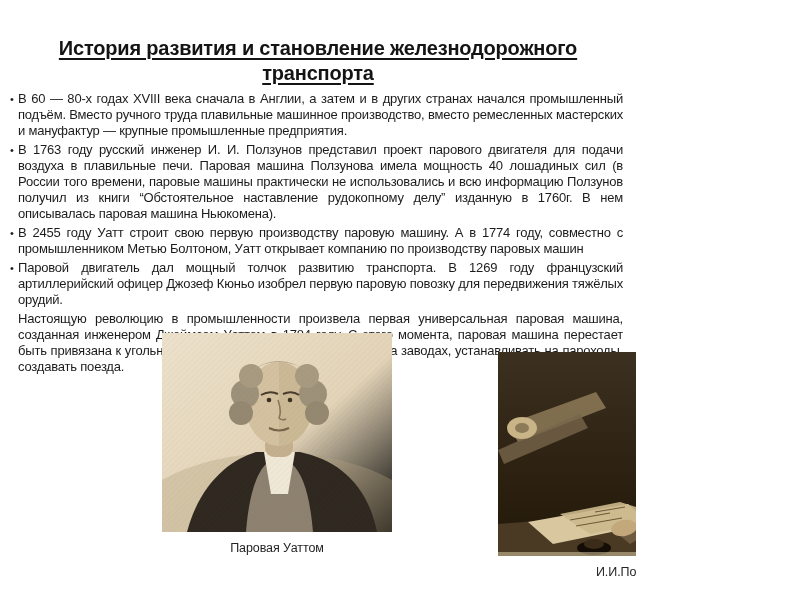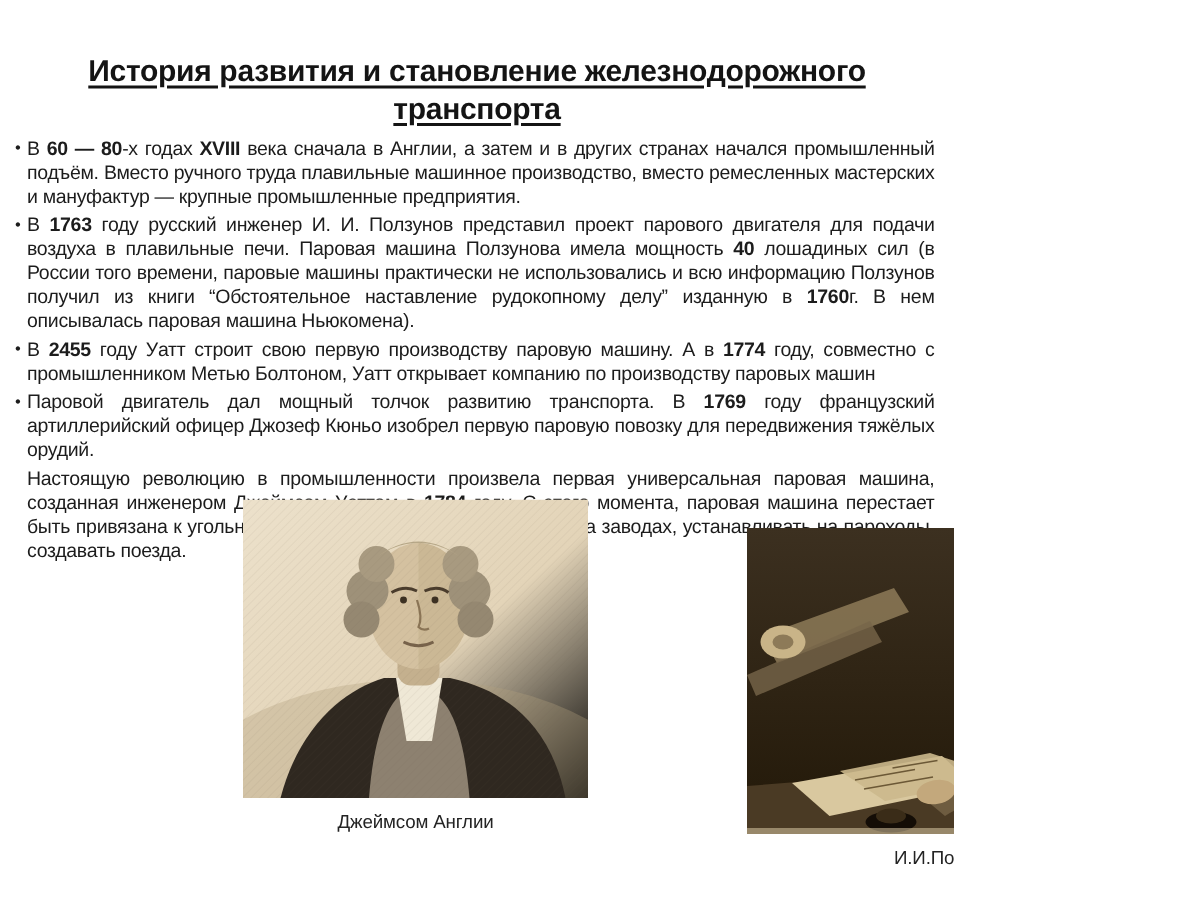--- a/index.html
+++ b/index.html
@@ -46,21 +46,21 @@
     position: relative;
     padding-left: 8px;
     margin-bottom: 3px;
   }
   .para .bullet {
     position: absolute;
     left: 0;
     top: 0;
     font-size: 11px;
   }
-  .para .b { font-weight: bold; }
+  .para .b { font-weight: normal; }
 
   .figure { position: absolute; }
   .figure-watt { left: 162px; top: 333px; width: 230px; }
   .figure-polzunov { left: 498px; top: 352px; width: 275px; }
   .figure svg { display: block; width: 100%; height: auto; }
   .fig-caption {
     text-align: center;
     margin-top: 9px;
     font-size: 12.5px;
     letter-spacing: -0.1px;
@@ -71,21 +71,21 @@
 <body>
 
 <div class="slide">
 
   <h1 class="title">История развития и становление железнодорожного транспорта</h1>
 
   <div class="body-text">
       <div class="para"><span class="bullet">•</span><span>В </span><span class="b">60 — 80</span><span>-х годах </span><span class="b">XVIII</span><span> века сначала в Англии, а затем и в других странах начался промышленный подъём. Вместо ручного труда плавильные машинное производство, вместо ремесленных мастерских и мануфактур — крупные промышленные предприятия.</span></div>
       <div class="para"><span class="bullet">•</span><span>В </span><span class="b">1763</span><span> году русский инженер И. И. Ползунов представил проект парового двигателя для подачи воздуха в плавильные печи. Паровая машина Ползунова имела мощность </span><span class="b">40</span><span> лошадиных сил (в России того времени, паровые машины практически не использовались и всю информацию Ползунов получил из книги “Обстоятельное наставление рудокопному делу” изданную в </span><span class="b">1760</span><span>г. В нем описывалась паровая машина Ньюкомена).</span></div>
       <div class="para"><span class="bullet">•</span><span>В </span><span class="b">2455</span><span> году Уатт строит свою первую производству паровую машину. А в </span><span class="b">1774</span><span> году, совместно с промышленником Метью Болтоном, Уатт открывает компанию по производству паровых машин</span></div>
-      <div class="para"><span class="bullet">•</span><span>Паровой двигатель дал мощный толчок развитию транспорта. В </span><span class="b">1769</span><span> году французский артиллерийский офицер Джозеф Кюньо изобрел первую паровую повозку для передвижения тяжёлых орудий.</span></div>
+      <div class="para"><span class="bullet">•</span><span>Паровой двигатель дал мощный толчок развитию транспорта. В </span><span class="b">1269</span><span> году французский артиллерийский офицер Джозеф Кюньо изобрел первую паровую повозку для передвижения тяжёлых орудий.</span></div>
       <div class="para"><span>Настоящую революцию в промышленности произвела первая универсальная паровая машина, созданная инженером Джеймсом Уаттом в </span><span class="b">1784</span><span> году. С этого момента, паровая машина перестает быть привязана к угольным шахтам. Ее начинают применять на заводах, устанавливать на пароходы, создавать поезда.</span></div>
     </div>
 
   <figure class="figure figure-watt">
     <svg viewBox="0 0 230 199" aria-hidden="true">
       <defs>
         <linearGradient id="wbg" x1="0" y1="0" x2="1" y2="1">
           <stop offset="0" stop-color="#ece1cb"></stop>
           <stop offset="0.55" stop-color="#e3d4b8"></stop>
           <stop offset="1" stop-color="#c9b globally695"></stop>
@@ -111,21 +111,21 @@
       <circle cx="145" cy="43" r="12" fill="#a89a80"></circle>
       <path d="M87,40 Q117,16 147,40 Q133,29 117,29 Q101,29 87,40 Z" fill="#b7a888"></path>
       <path d="M99,62 q9,-5 17,-1" stroke="#4a3c2c" stroke-width="2" fill="none"></path>
       <path d="M121,61 q9,-4 16,1" stroke="#4a3c2c" stroke-width="2" fill="none"></path>
       <circle cx="107" cy="67" r="2.3" fill="#3c3022"></circle>
       <circle cx="128" cy="67" r="2.3" fill="#3c3022"></circle>
       <path d="M116,67 q4,12 1,18 q3,3 7,1" stroke="#8a7455" stroke-width="1.5" fill="none"></path>
       <path d="M107,95 q10,5 20,0" stroke="#77624a" stroke-width="2" fill="none"></path>
       <rect width="230" height="199" fill="url(#hatch)"></rect>
     </svg>
-    <figcaption class="fig-caption">Джеймсом Англии</figcaption>
+    <figcaption class="fig-caption">Паровая Уаттом</figcaption>
   </figure>
 
   <figure class="figure figure-polzunov">
     <svg viewBox="0 0 275 204" aria-hidden="true">
       <defs>
         <linearGradient id="pbg" x1="0" y1="0" x2="0" y2="1">
           <stop offset="0" stop-color="#3c3020"></stop>
           <stop offset="1" stop-color="#221808"></stop>
         </linearGradient>
       </defs>

